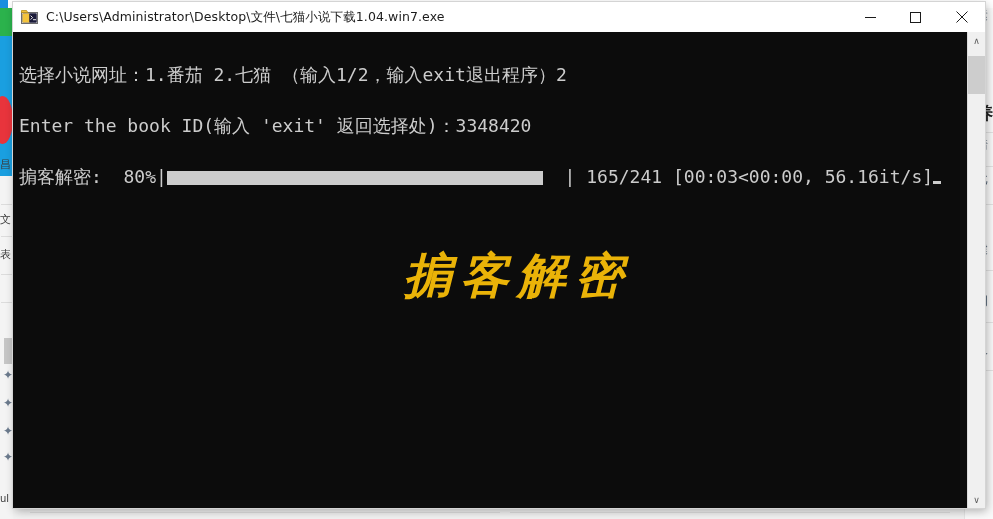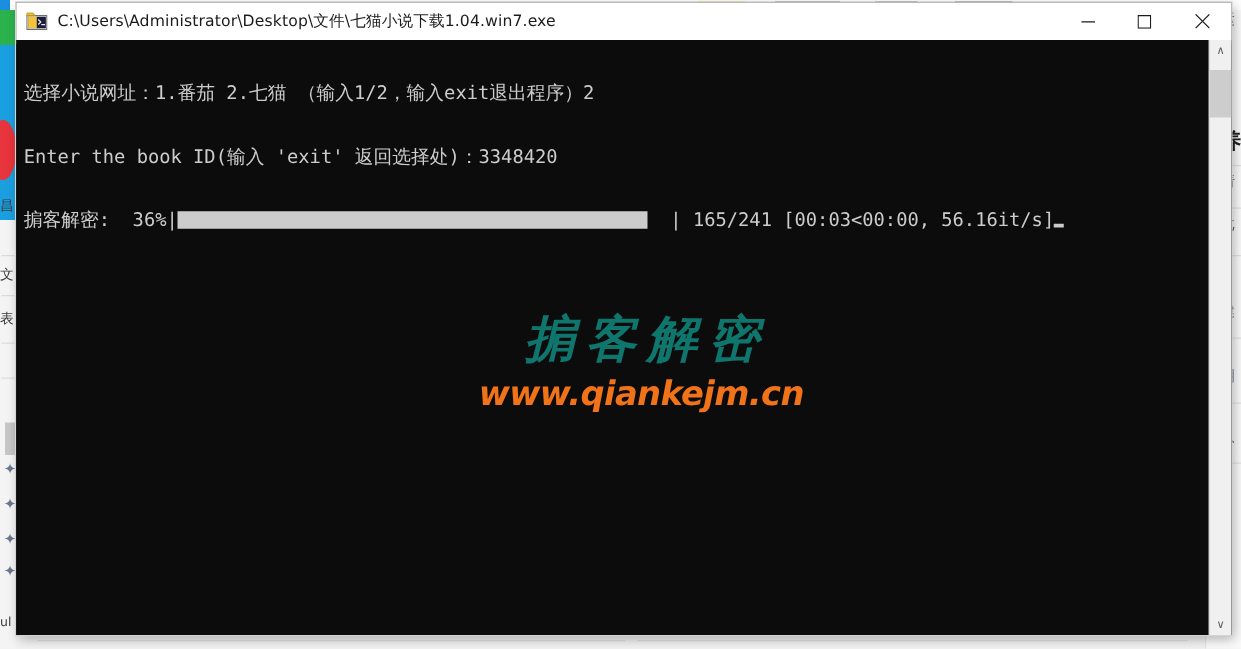--- a/index.html
+++ b/index.html
@@ -217,21 +217,21 @@
     top: 30px; left: 0;
     right: 0; bottom: 0;
     background: #0c0c0c;
     overflow: hidden;
   }
   #console-text {
     position: absolute;
     top: 0; left: 6px;
     color: #cccccc;
     font-family: "DejaVu Sans Mono", "Liberation Mono", monospace;
-    font-size: 15px;
+    font-size: 18px;
     line-height: 17px;
     white-space: pre;
   }
   .cline { height: 17px; white-space: pre; }
   .pbar-wrap {
     display: inline-block;
     vertical-align: top;
   }
   .pbar-fill {
     display: inline-block;
@@ -274,25 +274,25 @@
   
   #watermark {
     position: absolute;
     left: 344px;
     top: 222px;
     width: 312px;
     text-align: center;
     pointer-events: none;
   }
   #wm-cjk {
-    font-family: Liberation Mono, monospace;
-    font-size: 40px;
+    font-family: Liberation Serif, serif;
+    font-size: 48px;
     font-weight: bold;
     font-style: italic;
-    color: #0f766e;
+    color: #eab308;
     letter-spacing: 9px;
     line-height: 44px;
     text-indent: 9px;
   }
   #wm-url {
     font-family: "DejaVu Sans", "Liberation Sans", sans-serif;
     font-size: 27px;
     font-weight: bold;
     font-style: italic;
     color: #f07219;
@@ -390,26 +390,25 @@
             <path d="M0.5 0.5 L11.5 11.5 M11.5 0.5 L0.5 11.5" stroke="#1b1b1b" stroke-width="1"></path>
           </svg>
       </div>
     </div>
   </div>
 
   <div id="console-body">
     <div id="console-text">
       <div class="cline">选择小说网址：1.番茄 2.七猫 （输入1/2，输入exit退出程序）2</div>
       <div class="cline">Enter the book ID(输入 'exit' 返回选择处)：3348420</div>
-      <div class="cline"><span>掮客解密:</span><span>  </span><span>36%</span><span>|</span><span class="pbar-wrap"><span id="pbar-fill" class="pbar-fill" style="width: 376px;"></span></span><span>  </span><span>|</span><span> </span><span>165/241</span><span> </span><span>[00:03&lt;00:00, 56.16it/s]</span><span class="cursor-block"></span></div>
+      <div class="cline"><span>掮客解密:</span><span>  </span><span>80%</span><span>|</span><span class="pbar-wrap"><span id="pbar-fill" class="pbar-fill" style="width: 376px;"></span></span><span>  </span><span>|</span><span> </span><span>165/241</span><span> </span><span>[00:03&lt;00:00, 56.16it/s]</span><span class="cursor-block"></span></div>
     </div>
 
     <div id="watermark">
       <div id="wm-cjk">掮客解密</div>
-      <div id="wm-url">www.qiankejm.cn</div>
     </div>
   </div>
 
   <div id="console-scrollbar">
     <div class="sb-arrow up">∧</div>
     <div id="sb-thumb"></div>
     <div class="sb-arrow down">∨</div>
   </div>
 </div>
 

